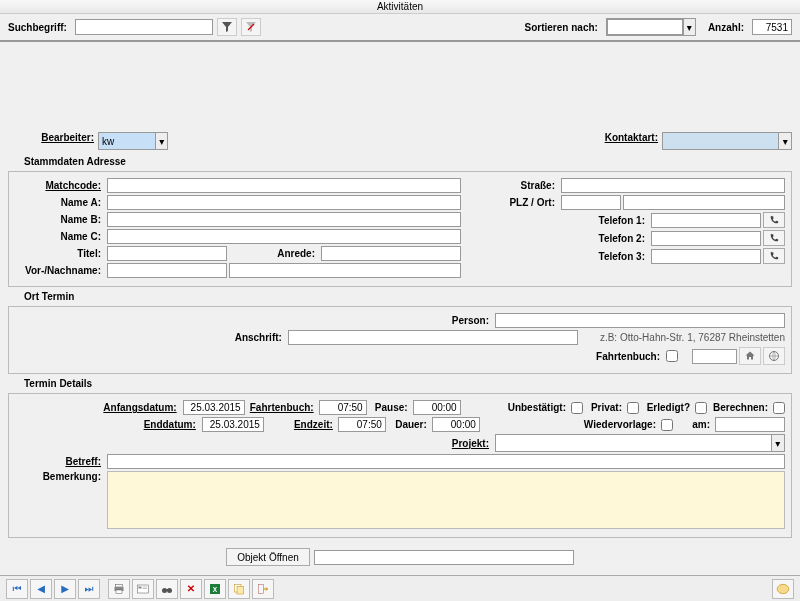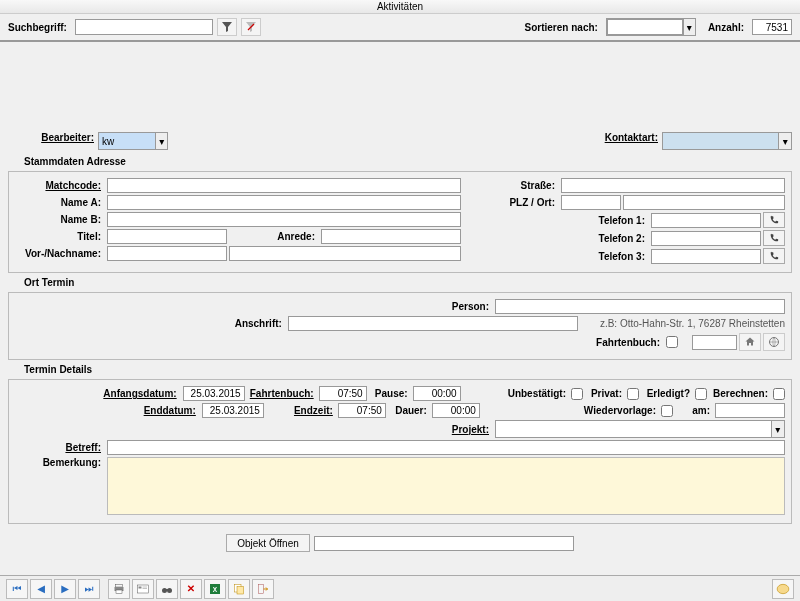--- a/index.html
+++ b/index.html
@@ -228,20 +228,24 @@
         </div>
         <div class="grid-row">
           <span class="lbl">Name A:</span>
           <input type="text" style="flex: 1 1 0%;">
         </div>
         <div class="grid-row">
           <span class="lbl">Name B:</span>
           <input type="text" style="flex: 1 1 0%;">
         </div>
         <div class="grid-row">
+          <span class="lbl">Name C:</span>
+          <input type="text" style="flex: 1 1 0%;">
+        </div>
+        <div class="grid-row">
           <span class="lbl">Titel:</span>
           <input type="text" style="width: 120px;">
           <span class="lbl" style="width:60px">Anrede:</span>
           <input type="text" style="flex: 1 1 0%;">
         </div>
         <div class="grid-row">
           <span class="lbl">Vor-/Nachname:</span>
           <input type="text" style="width: 120px;">
           <input type="text" style="flex: 1 1 0%;">
         </div>

